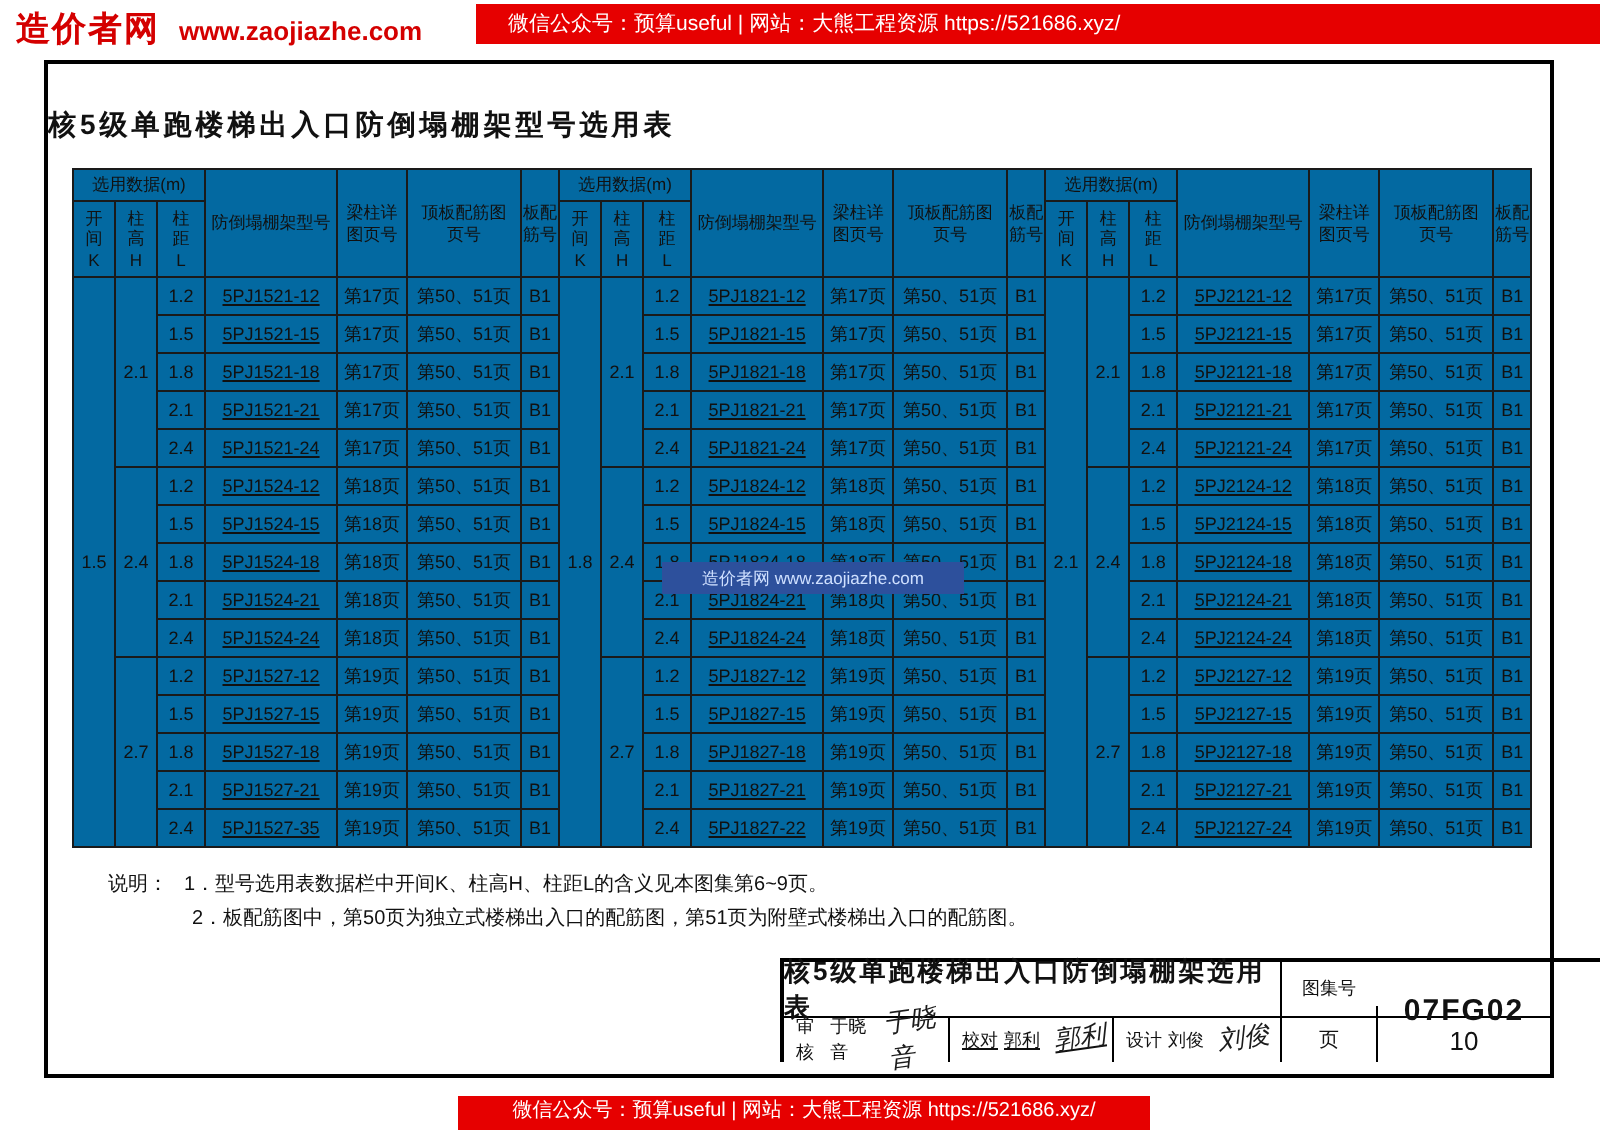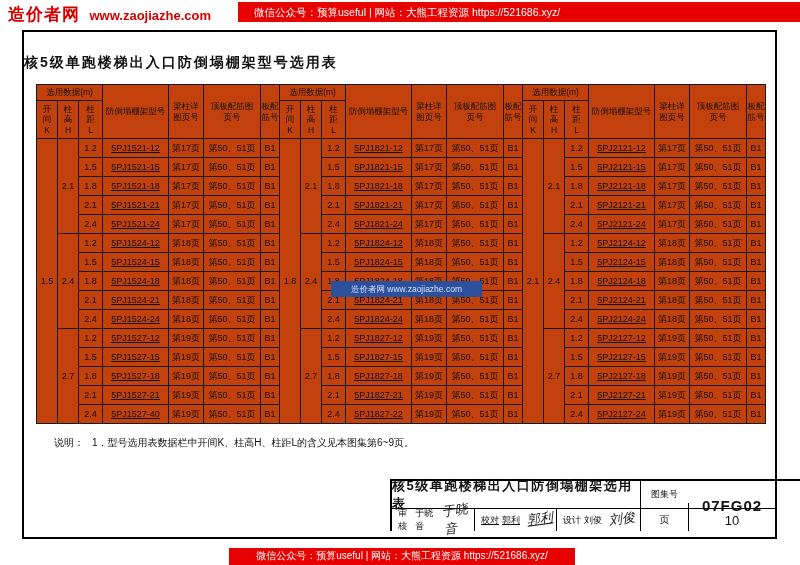--- a/index.html
+++ b/index.html
@@ -12,21 +12,21 @@
   .logo-zh{font-size:17px;font-family:"Liberation Serif",serif;letter-spacing:1px;}
   .logo-url{font-size:13px;margin-left:5px;}
   .ad-strip{position:absolute;left:238px;top:2px;right:0;height:20px;background:#e60000;color:#fff;
             font-size:10.5px;line-height:20px;padding-left:16px;white-space:nowrap;overflow:hidden;}
 
   
   .frame{position:absolute;left:22px;top:30px;width:755px;height:509px;border:2px solid #000;box-sizing:border-box;background:#fff;}
   .page-title{position:absolute;left:0;top:22px;width:100%;text-align:left;font-size:14px;font-weight:bold;letter-spacing:2px;}
 
   
-  .sel-table{position:absolute;left:12px;top:52px;width:729px;border-collapse:collapse;table-layout:fixed;border:1.5px solid #000;background:#c2410c;}
+  .sel-table{position:absolute;left:12px;top:52px;width:729px;border-collapse:collapse;table-layout:fixed;border:1.5px solid #000;background:#0369a1;}
   .sel-table th,.sel-table td{border:1px solid #1a1a1a;padding:0;text-align:center;vertical-align:middle;
       font-size:9px;line-height:1.2;white-space:pre-line;overflow:hidden;font-weight:normal;}
   .sel-table th{font-size:8.5px;}
   .sel-table thead tr.hr1{height:16px;}
   .sel-table thead tr.hr2{height:38px;}
   .sel-table tbody tr{height:19px;}
   .sel-table td.model{letter-spacing:0;text-decoration:underline;}
 
   
   .notes{position:absolute;left:30px;top:402px;font-size:10px;line-height:17px;white-space:nowrap;}
@@ -401,41 +401,44 @@
             <td>第50、51页</td>
             <td>B1</td>
             <td>2.1</td>
             <td class="model">5PJ2127-21</td>
             <td>第19页</td>
             <td>第50、51页</td>
             <td>B1</td>
           </tr>
           <tr>
             <td>2.4</td>
-            <td class="model">5PJ1527-40</td>
+            <td class="model">5PJ1527-35</td>
             <td>第19页</td>
             <td>第50、51页</td>
             <td>B1</td>
             <td>2.4</td>
             <td class="model">5PJ1827-22</td>
             <td>第19页</td>
             <td>第50、51页</td>
             <td>B1</td>
             <td>2.4</td>
             <td class="model">5PJ2127-24</td>
             <td>第19页</td>
             <td>第50、51页</td>
             <td>B1</td>
           </tr>
         </tbody>
     </table>
 
     <div class="notes">
       <div class="note-line">
         <span class="note-label">说明：</span><span>1．型号选用表数据栏中开间K、柱高H、柱距L的含义见本图集第6~9页。</span>
+      </div>
+      <div class="note-line note-indent">
+        <span>2．板配筋图中，第50页为独立式楼梯出入口的配筋图，第51页为附壁式楼梯出入口的配筋图。</span>
       </div>
     </div>
 
     <div class="titleblock">
       <div class="tb-title">核5级单跑楼梯出入口防倒塌棚架选用表</div>
       <div class="tb-cell tb-atlas-label">图集号</div>
       <div class="tb-cell tb-atlas-no">07FG02</div>
 
       <div class="tb-cell tb-sig c1">
         <span>审核</span>

